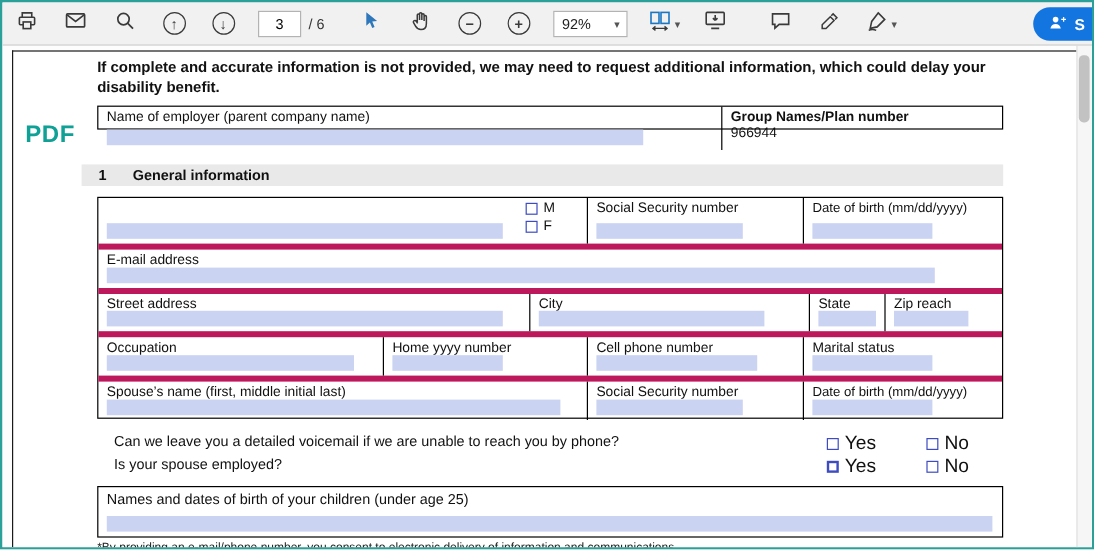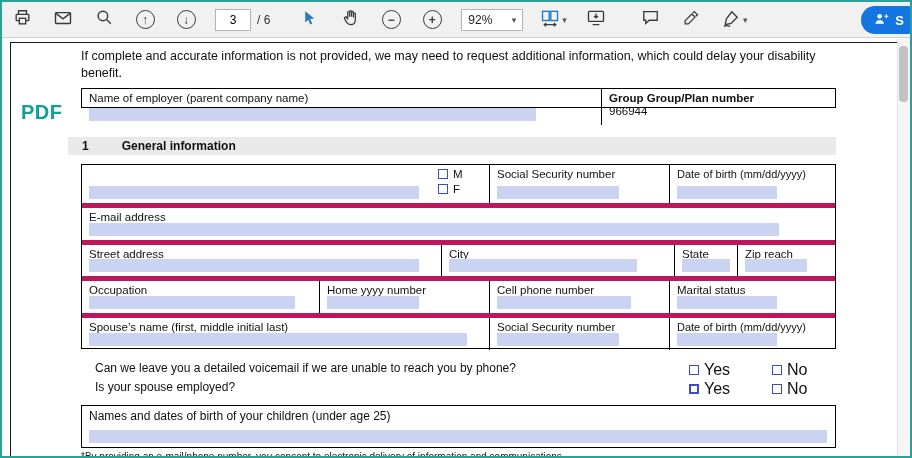--- a/index.html
+++ b/index.html
@@ -23,36 +23,36 @@
   .share-btn{position:absolute;right:-12px;top:4px;height:28px;display:flex;align-items:center;gap:6px;
              background:#1375e0;color:#fff;font-weight:bold;font-size:13px;border-radius:15px;
              padding:0 18px 0 12px;cursor:pointer}
 
   
   .viewport{position:absolute;left:0;top:36px;right:0;bottom:0;background:#fdfdfd}
   .page{position:absolute;left:8px;top:4px;width:889px;height:414px;background:#fff;
         border-top:1px solid #1a1a1a;border-left:1px solid #1a1a1a}
   .watermark{position:absolute;left:10px;top:58px;color:#0fa096;font-weight:bold;font-size:20px;letter-spacing:.5px}
 
-  .intro{position:absolute;left:70px;top:5px;width:745px;font-size:12.5px;font-weight:normal;
+  .intro{position:absolute;left:70px;top:5px;width:745px;font-size:12.5px;font-weight:bold;
          color:#111;line-height:1.35}
 
   .tbl{position:absolute;border:1px solid #000;background:#fff}
   .tr{display:flex;width:100%}
   .tr + .tr{border-top:5px solid #be185d}
   .td{position:relative;height:100%}
   .td + .td{border-left:1px solid #000}
   .lbl{display:block;padding:3px 7px 0;font-size:11.5px;color:#111;white-space:nowrap}
   .lbl.b{font-weight:bold}
   .fill{position:absolute;left:7px;bottom:4px;height:13px;background:#cbd3f2}
 
   .secbar{position:absolute;left:57px;top:94px;width:768px;height:18px;background:#e9e9e9;
           display:flex;align-items:center;font-size:12px;font-weight:bold;color:#111}
   .secnum{margin-left:14px}
-  .sectitle{margin-left:33px}
+  .sectitle{margin-left:22px}
 
   .cb{display:inline-block;width:10px;height:10px;border:1.5px solid #3d4cc0;background:#fff;
       vertical-align:middle;cursor:pointer;flex:0 0 auto}
   .cb.focus{border-width:2.5px}
   .cbrow{display:flex;align-items:center;gap:5px;font-size:11.5px;color:#111}
   .sexcol{position:absolute;left:356px;top:3px;display:flex;flex-direction:column;gap:3px}
 
   .qrow{position:relative;height:19px;font-size:12px;color:#111}
   .qtext{position:absolute;left:0;top:2px;white-space:nowrap}
   .qyes{position:absolute;left:594px;top:2px}
@@ -192,21 +192,21 @@
 
       <div class="intro">If complete and accurate information is not provided, we may need to request additional information, which could delay your disability benefit.</div>
 
       <div class="tbl" style="left:70px;top:45px;width:755px;height:20px">
         <div class="tr" style="height:36px">
           <div class="td" style="width:519px">
             <span class="lbl">Name of employer (parent company name)</span>
             <span class="fill" style="width:447px"></span>
           </div>
           <div class="td" style="flex:1">
-            <span class="lbl b">Group Group/Plan number</span>
+            <span class="lbl b">Group Names/Plan number</span>
             <span class="lbl" style="padding-top:1px">966944</span>
           </div>
         </div>
       </div>
 
       <div class="secbar">
         <span class="secnum">1</span>
         <span class="sectitle">General information</span>
       </div>
 

